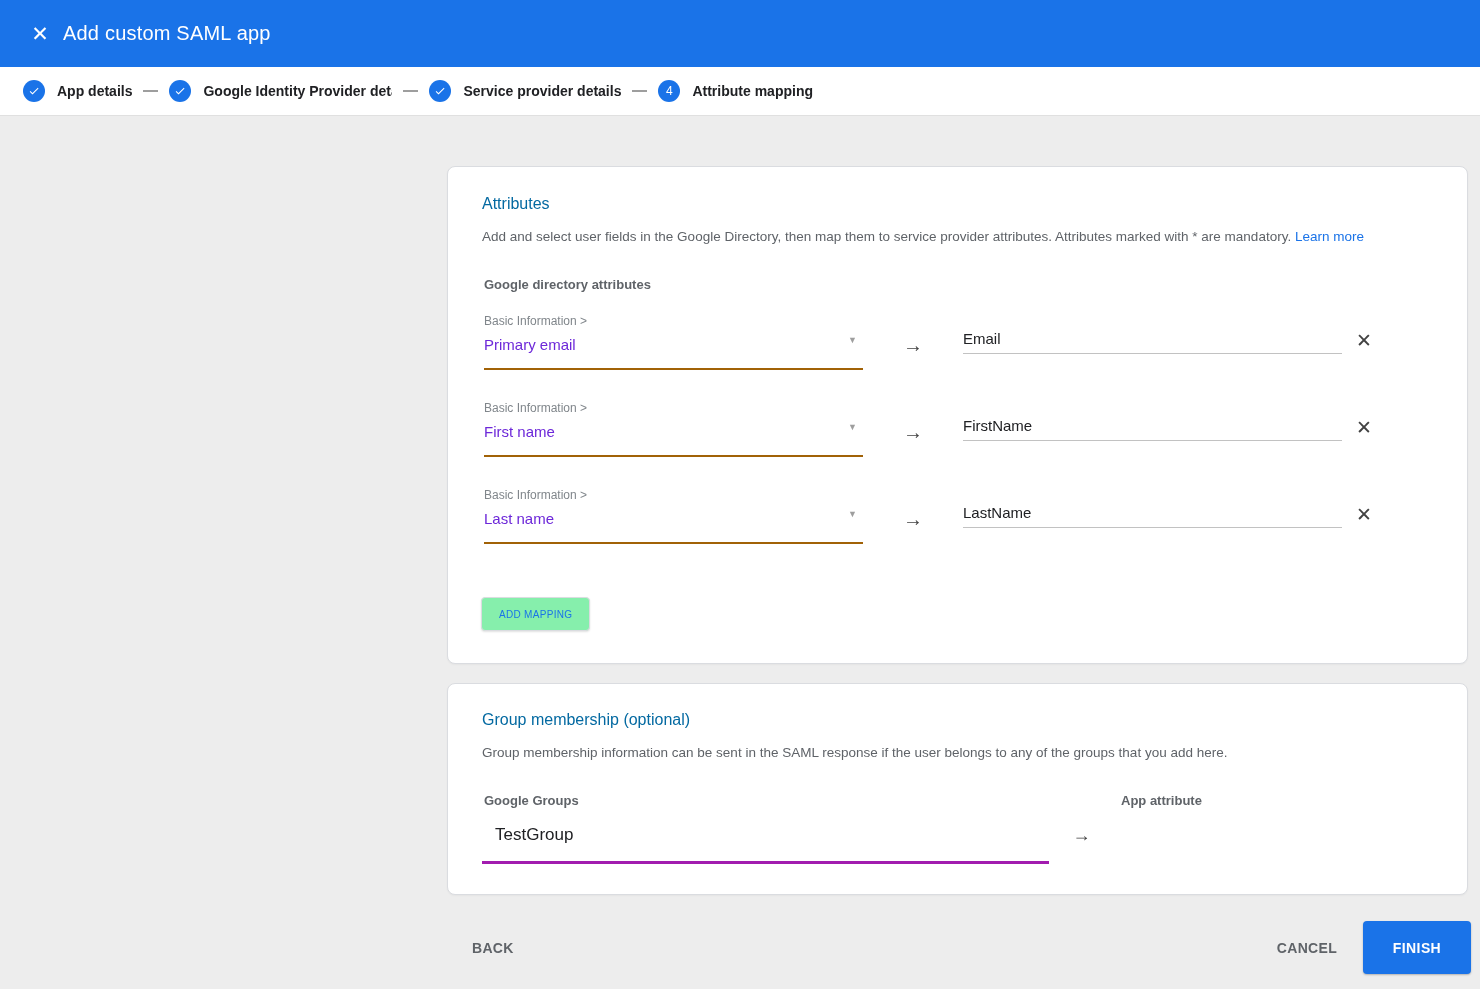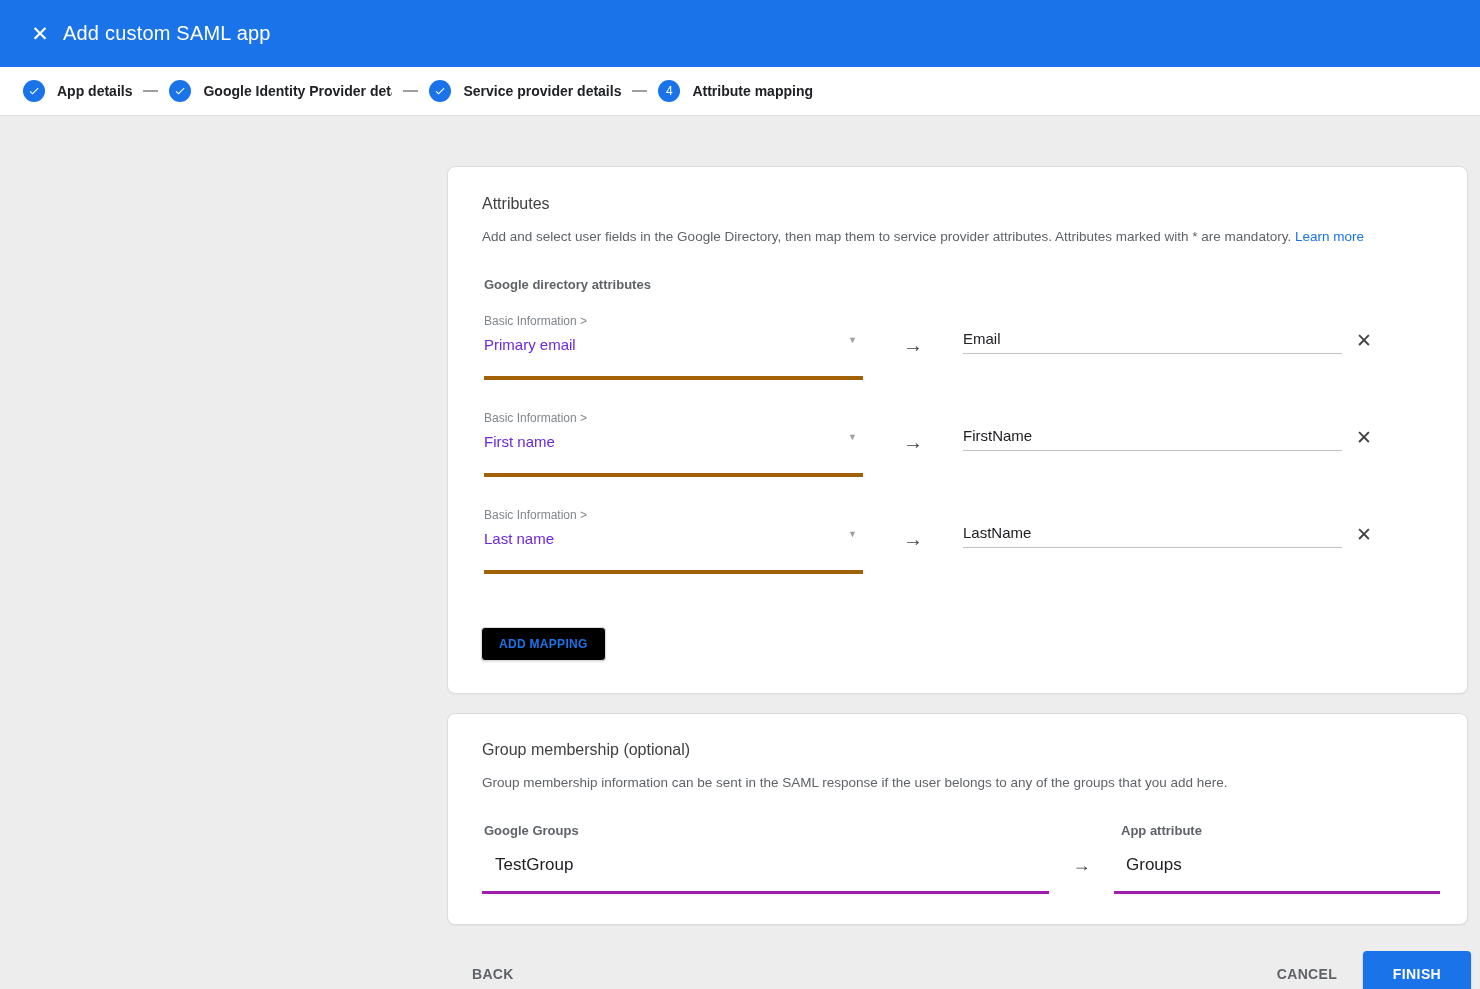--- a/index.html
+++ b/index.html
@@ -83,21 +83,21 @@
     border: 1px solid #dadce0;
     border-radius: 8px;
     box-shadow: 0 1px 2px rgba(0,0,0,0.04);
   }
   .card-attributes { padding: 27px 34px 32px 34px; }
   .card-groups { margin-top: 19px; padding: 26px 34px 30px 34px; }
 
   .card-title {
     font-size: 16px;
     font-weight: 500;
-    color: #404040;
+    color: #0369a1;
     line-height: 19px;
   }
   .card-desc {
     margin-top: 15px;
     font-size: 13.5px;
     line-height: 18px;
     color: #5f6368;
   }
   .learn-more {
     color: #1a73e8;
@@ -122,22 +122,22 @@
   .map-row {
     display: grid;
     grid-template-columns: 379px 100px 379px 60px;
     margin-bottom: 30px;
     margin-left: 2px;
   }
   .map-row:last-child { margin-bottom: 0; }
 
   .select-field {
     position: relative;
-    border-bottom: 4px solid #a16207;
-    padding-bottom: 21px;
+    border-bottom: 2px solid #a16207;
+    padding-bottom: 13px;
     cursor: pointer;
   }
   .select-category {
     font-size: 12px;
     line-height: 16px;
     color: #80868b;
     margin-bottom: 6px;
   }
   .select-value {
     font-size: 15px;
@@ -181,28 +181,28 @@
     line-height: 19px;
     cursor: pointer;
     padding: 0;
   }
 
   .add-mapping-btn {
     margin-top: 53px;
     margin-left: -1px;
     height: 34px;
     padding: 0 17px;
-    background: #000000;
+    background: #86efac;
     border: 1px solid #dadce0;
     border-radius: 4px;
     box-shadow: 0 1px 2px rgba(0,0,0,0.12);
     color: #1a73e8;
     font-family: "Liberation Sans", sans-serif;
-    font-size: 12px;
-    font-weight: 700;
+    font-size: 10px;
+    font-weight: 400;
     letter-spacing: 0.3px;
     cursor: pointer;
     display: block;
   }
 
   
   .group-headers {
     margin-top: 31px;
     display: grid;
     grid-template-columns: 567px 65px 326px;
@@ -257,21 +257,21 @@
     font-weight: 700;
     letter-spacing: 0.3px;
     color: #5f6368;
     cursor: pointer;
     padding: 0;
   }
   .btn-back { margin-left: 25px; }
   .spacer { flex: 1; }
   .btn-cancel { margin-right: 26px; }
   .btn-finish {
-    width: 108px; height: 46px;
+    width: 108px; height: 53px;
     background: #1a73e8;
     color: #ffffff;
     border: none;
     border-radius: 4px;
     font-family: "Liberation Sans", sans-serif;
     font-size: 14px;
     font-weight: 700;
     letter-spacing: 0.4px;
     cursor: pointer;
     box-shadow: 0 1px 2px rgba(0,0,0,0.25);
@@ -393,23 +393,20 @@
       <span class="h-left">Google Groups</span>
       <span></span>
       <span class="h-right">App attribute</span>
     </div>
 
     <div class="group-row">
       <div class="group-input">
         <input type="text" value="TestGroup" style="">
       </div>
       <div class="group-arrow">→</div>
-      <div class="group-input right">
-        <input type="text" value="Groups" style="">
-      </div>
     </div>
   </section>
 
   <div class="footer">
     <button class="btn-text btn-back">BACK</button>
     <span class="spacer"></span>
     <button class="btn-text btn-cancel">CANCEL</button>
     <button class="btn-finish">FINISH</button>
   </div>
 

